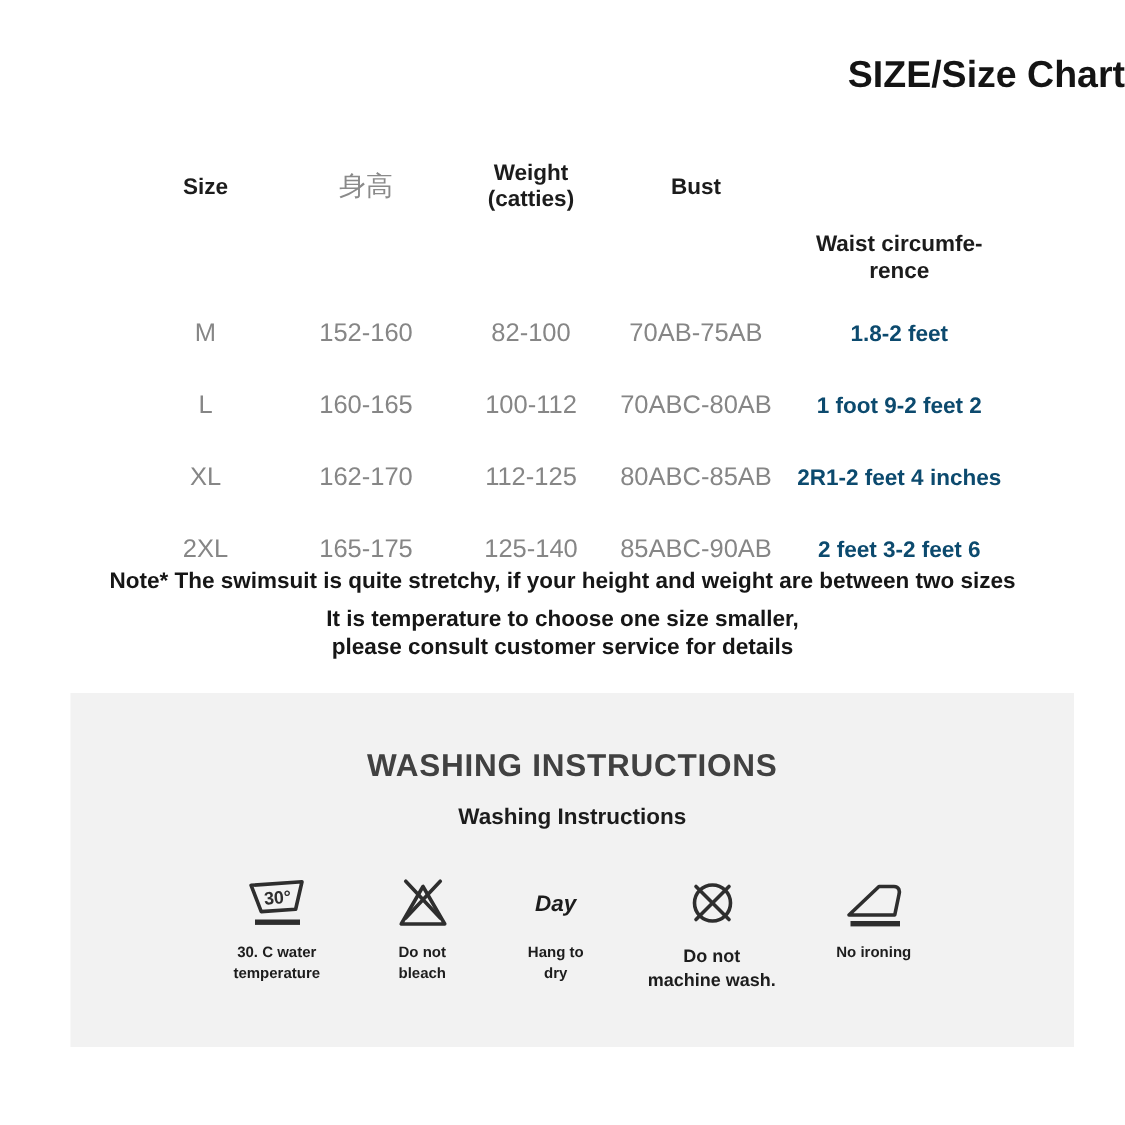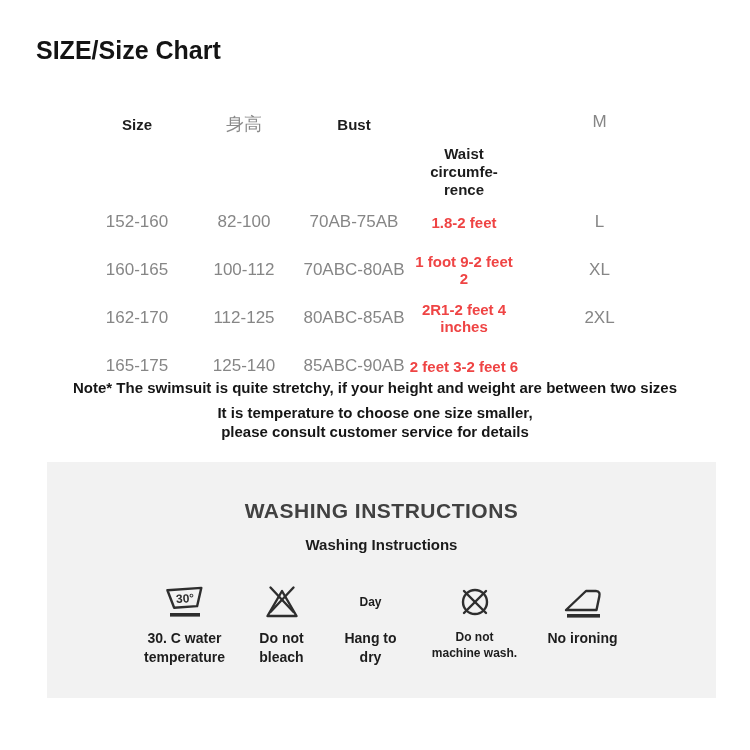--- a/index.html
+++ b/index.html
@@ -8,40 +8,40 @@
     position:relative;
     background:#ffffff;
     font-family:"Liberation Sans","DejaVu Sans",sans-serif;
     color:#141414;
     overflow:hidden;
   }
 
   
   .page-title {
     position:absolute; top:36px; left:0; width:100%;
-    text-align:left; font-size:25px; font-weight:bold; color:#141414;padding-left:36px;
+    text-align:right; font-size:25px; font-weight:bold; color:#141414;
   }
 
   
   .size-table {
     position:absolute; left:85px; top:98px; width:595px;
     display:grid;
     grid-template-columns:104px 110px 110px 110px 161px;
   }
   .hcell {
     height:52px; display:flex; align-items:center; justify-content:center;
     text-align:center; font-weight:bold; font-size:15px; color:#1c1c1c;
   }
   .hcell.cn { font-weight:400; font-size:18px; color:#8a8a8a; }
   .hcell.waist { line-height:1.22; white-space:pre-line;margin-top:48px; }
   .cell {
     height:48px; display:flex; align-items:center; justify-content:center;
     font-size:17px; color:#868686; text-align:center;
   }
-  .cell.waist-val { font-size:15px; font-weight:bold; color:#ef4444; }
+  .cell.waist-val { font-size:15px; font-weight:bold; color:#0c4a6e; }
 
   
   .note {
     position:absolute; top:379px; left:0; width:100%;
     text-align:center; font-weight:bold; font-size:15px; color:#161616;
   }
   .note-line1 { margin-bottom:8px; }
   .note-line2, .note-line3 { line-height:1.25; }
 
   
@@ -61,39 +61,40 @@
     margin-top:26px;
     display:flex; justify-content:center; align-items:flex-start; gap:14px;
   }
   .care-item { display:flex; flex-direction:column; align-items:center; }
   .care-item .icon-area {
     height:46px; display:flex; align-items:center; justify-content:center;
   }
   .care-item svg { display:block; }
   .care-label {
     margin-top:4px; text-align:center; white-space:pre-line;
-    font-size:14px; font-weight:bold; line-height:1.35; color:#1d1d1d;
+    font-size:10px; font-weight:bold; line-height:1.35; color:#1d1d1d;
   }
   .care-item.w1 { width:100px; }
   .care-item.w2 { width:66px; }
   .care-item.w3 { width:84px; }
   .care-item.w4 { width:96px; }
   .care-item.w5 { width:92px; }
   .care-item.w4 .care-label { font-size:12px; }
-  .day-text { font-size:12px; font-weight:bold; color:#1d1d1d; }
+  .day-text { font-size:15px; font-weight:bold; color:#1d1d1d;font-style:italic; }
 </style>
 </head>
 <body>
 
 <div class="page-title">SIZE/Size Chart</div>
 
 <div class="size-table">
 
   <div class="hcell">Size</div>
   <div class="hcell cn">身高</div>
+  <div class="hcell">Weight (catties)</div>
   <div class="hcell">Bust</div>
   <div class="hcell waist">Waist circumfe-
 rence</div>
 
   <div class="cell">M</div>
   <div class="cell">152-160</div>
   <div class="cell">82-100</div>
   <div class="cell">70AB-75AB</div>
   <div class="cell waist-val">1.8-2 feet</div>
 

